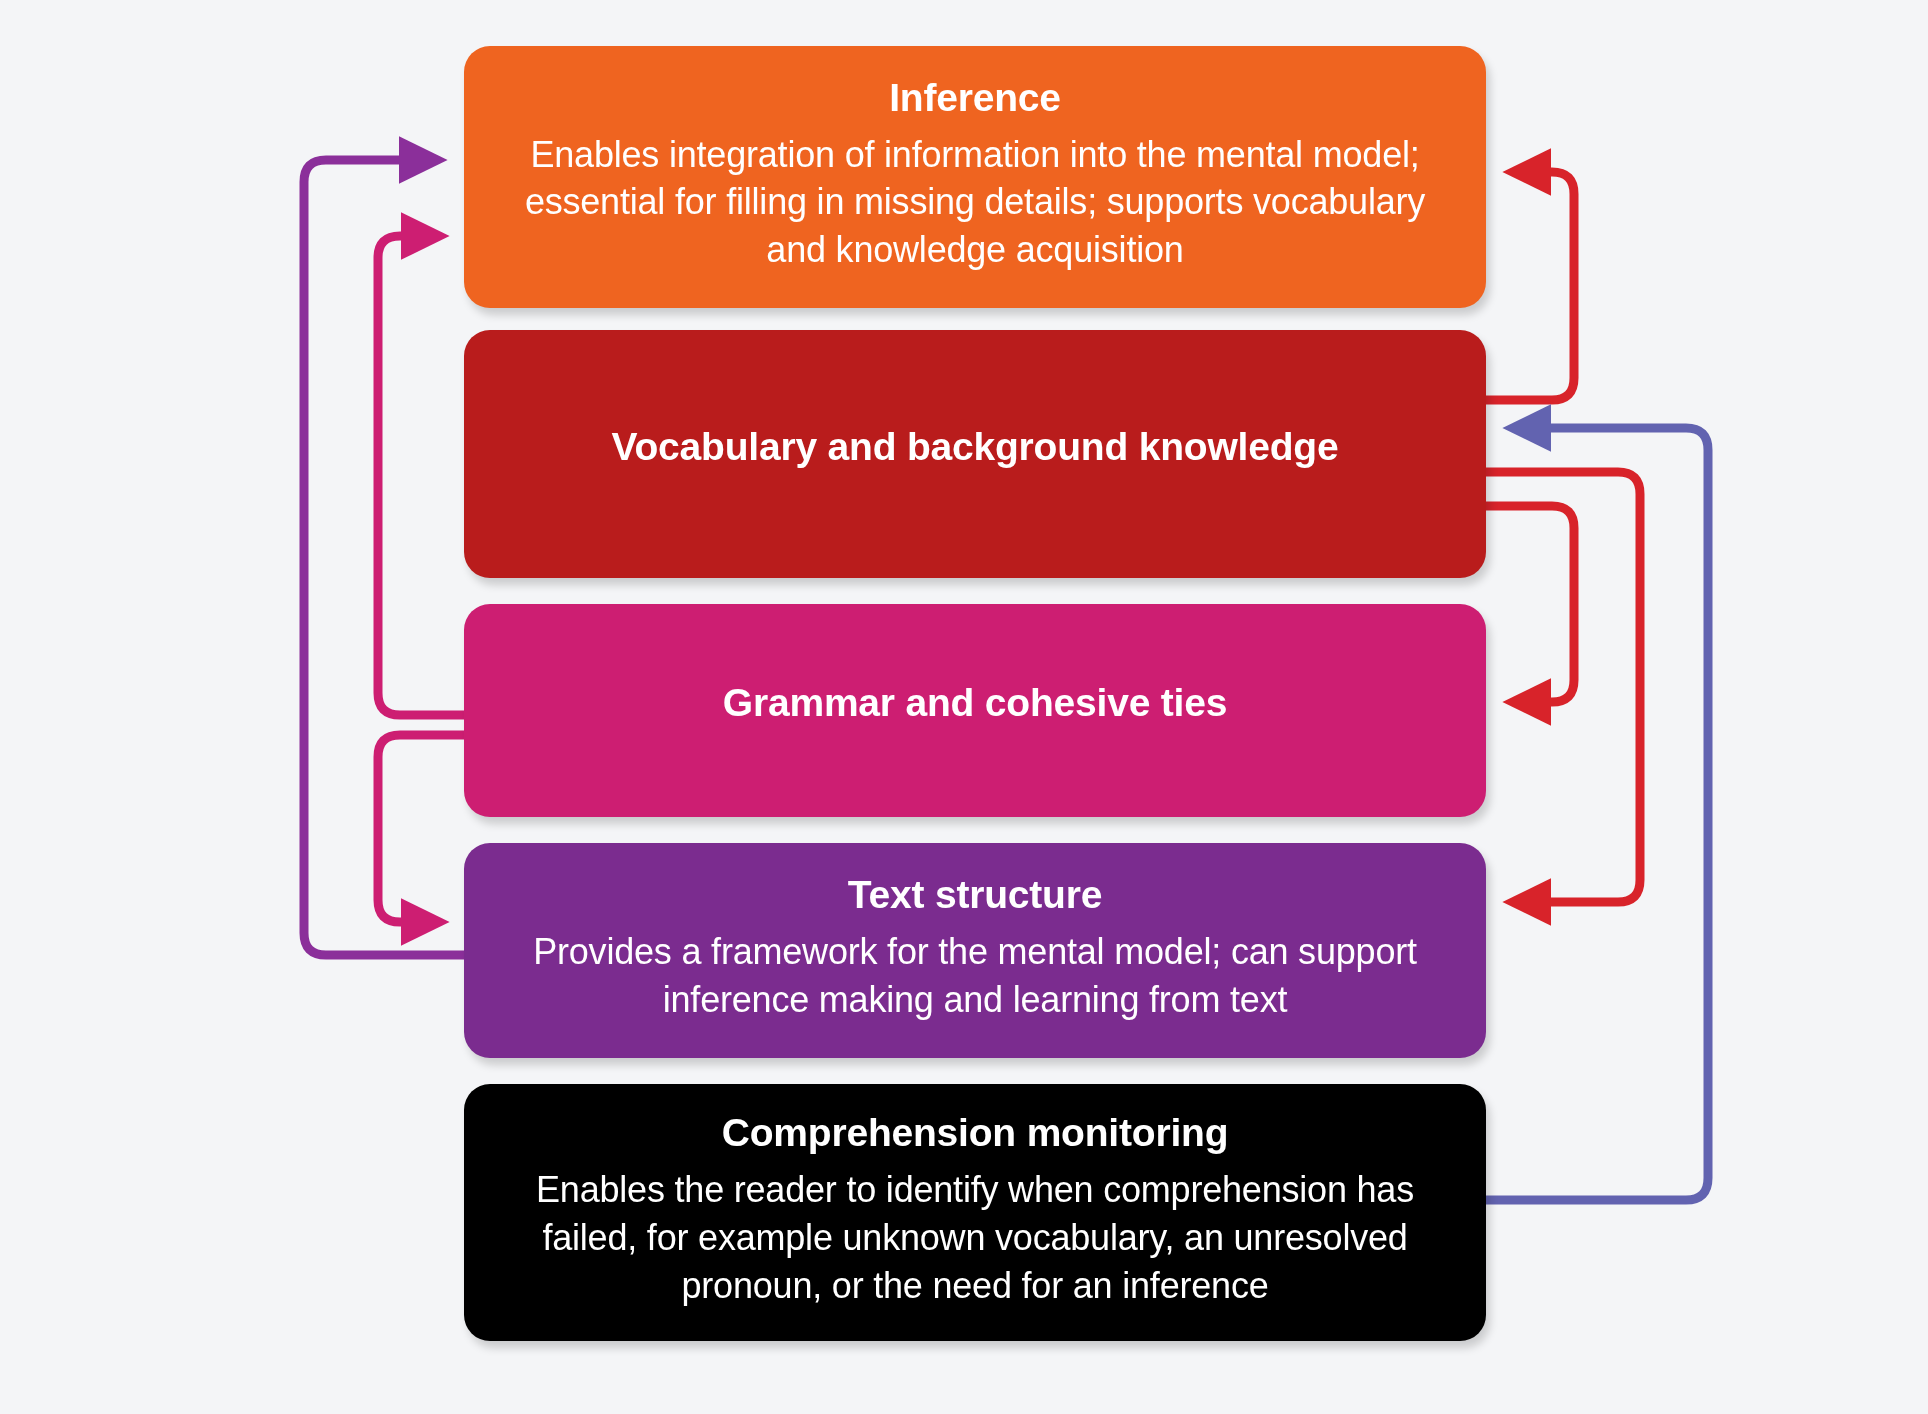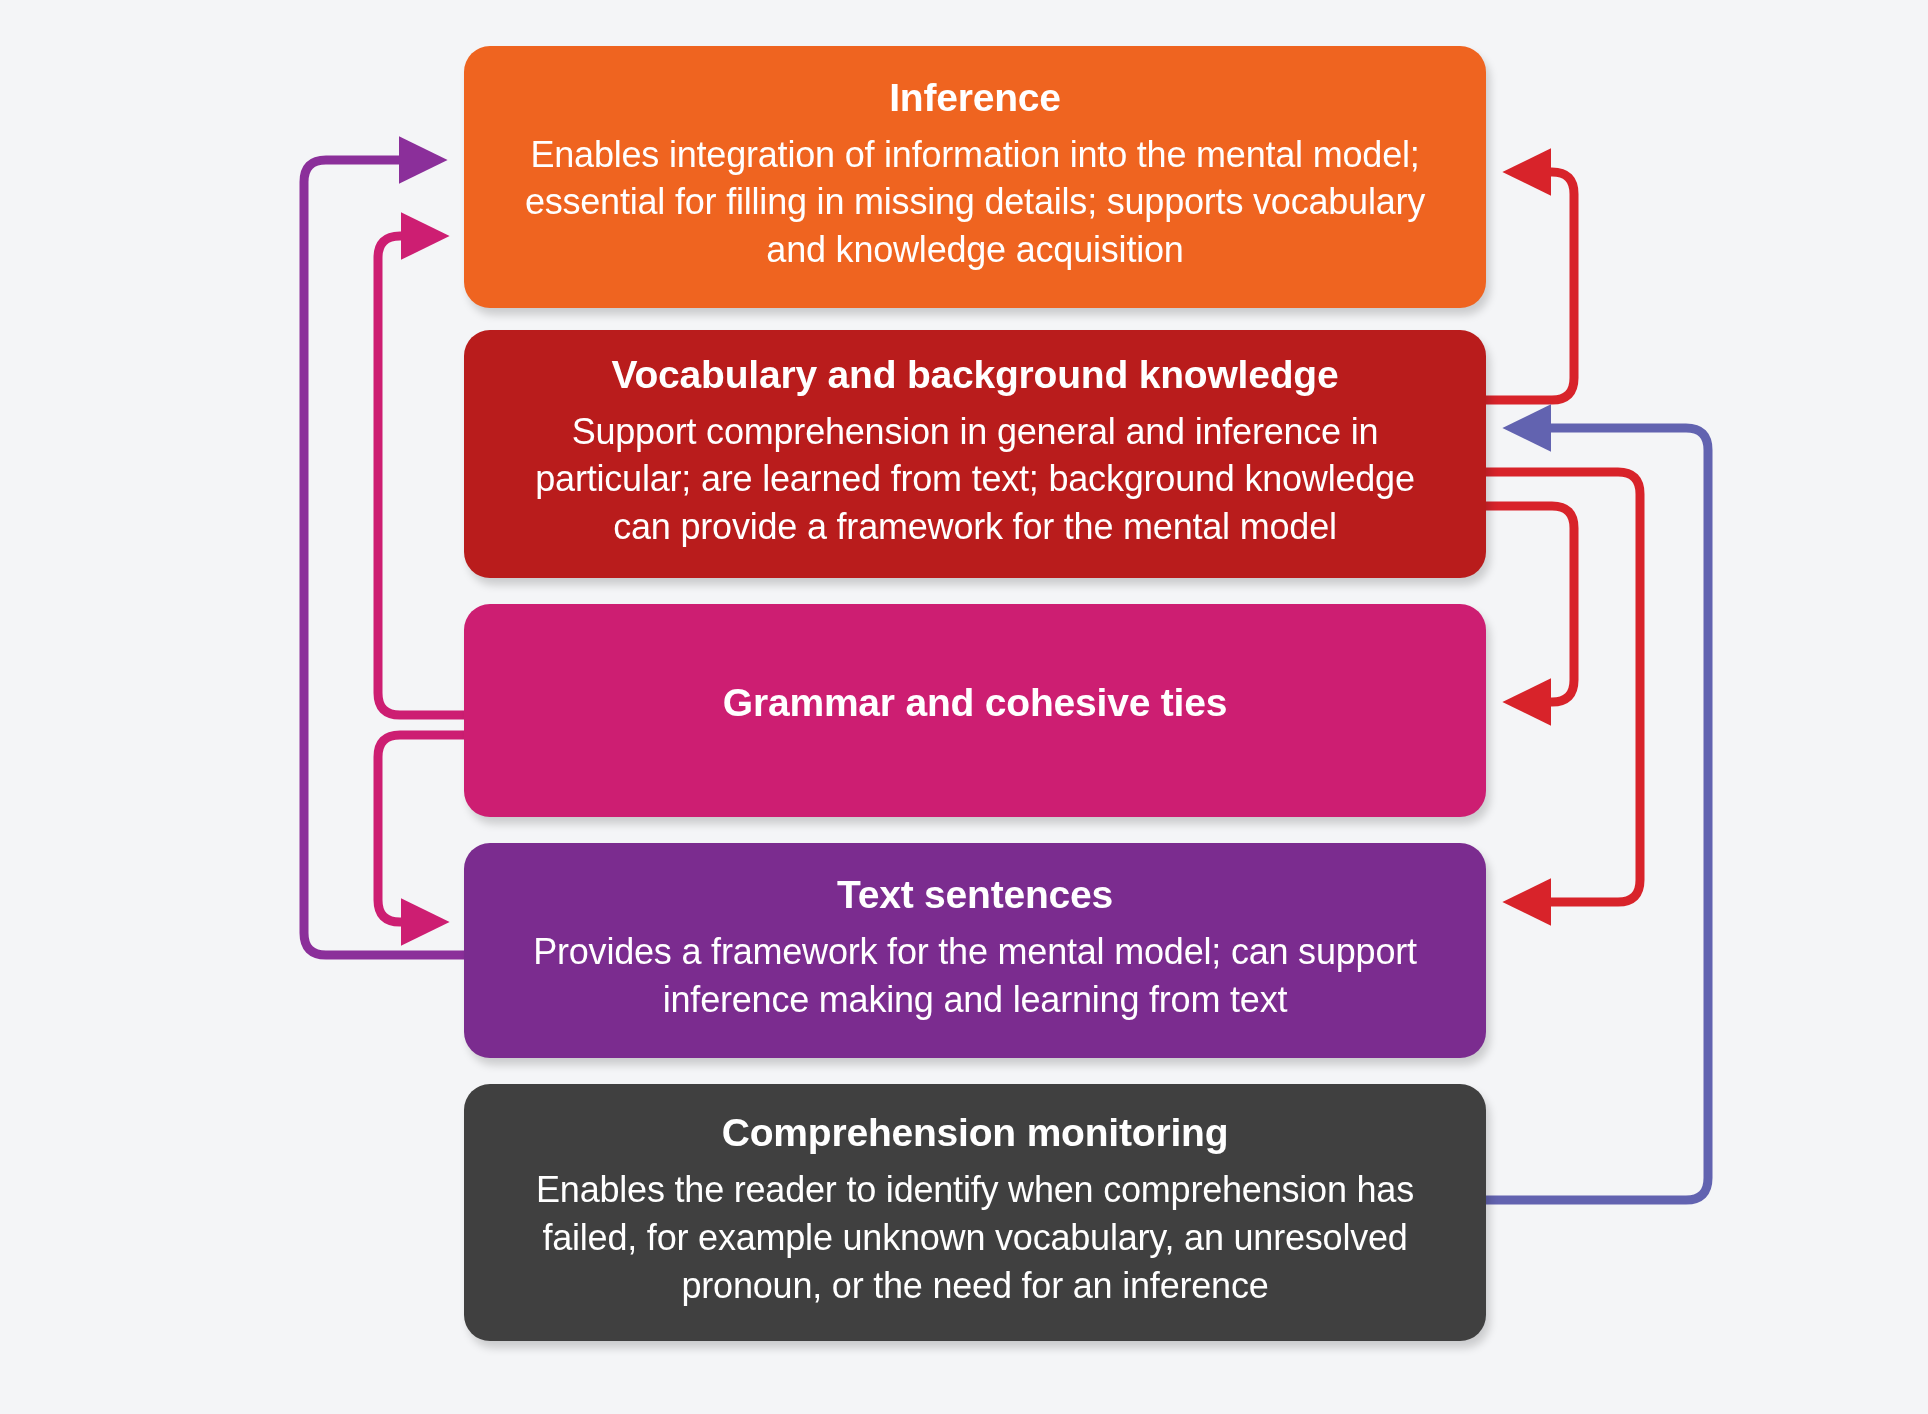--- a/index.html
+++ b/index.html
@@ -84,30 +84,29 @@
     <path d="M 1486,1200 L 1686,1200 Q 1708,1200 1708,1178 L 1708,450 Q 1708,428 1686,428 L 1542,428" fill="none" stroke="#6263b0" stroke-width="9" stroke-linecap="butt" marker-end="url(#ah-blue)"></path>
   </svg>
 
   <div class="box" id="box-inference" style="background:#ef6420">
     <div class="title">Inference</div>
     <div class="desc">Enables integration of information into the mental model; essential for filling in missing details; supports vocabulary and knowledge acquisition</div>
   </div>
 
   <div class="box" id="box-vocabulary" style="background:#b91c1c">
     <div class="title">Vocabulary and background knowledge</div>
-    <div class="desc">Support comprehension in general and inference in particular; are learned from text; background knowledge can provide a framework for the mental model</div>
   </div>
 
   <div class="box" id="box-grammar" style="background:#cd1e72">
     <div class="title">Grammar and cohesive ties</div>
   </div>
 
   <div class="box" id="box-textstructure" style="background:#7b2c8f">
-    <div class="title">Text sentences</div>
+    <div class="title">Text structure</div>
     <div class="desc">Provides a framework for the mental model; can support inference making and learning from text</div>
   </div>
 
-  <div class="box" id="box-monitoring" style="background:#404040">
+  <div class="box" id="box-monitoring" style="background:#000000">
     <div class="title">Comprehension monitoring</div>
     <div class="desc">Enables the reader to identify when comprehension has failed, for example unknown vocabulary, an unresolved pronoun, or the need for an inference</div>
   </div>
 
 </div>
 
 </body></html>

